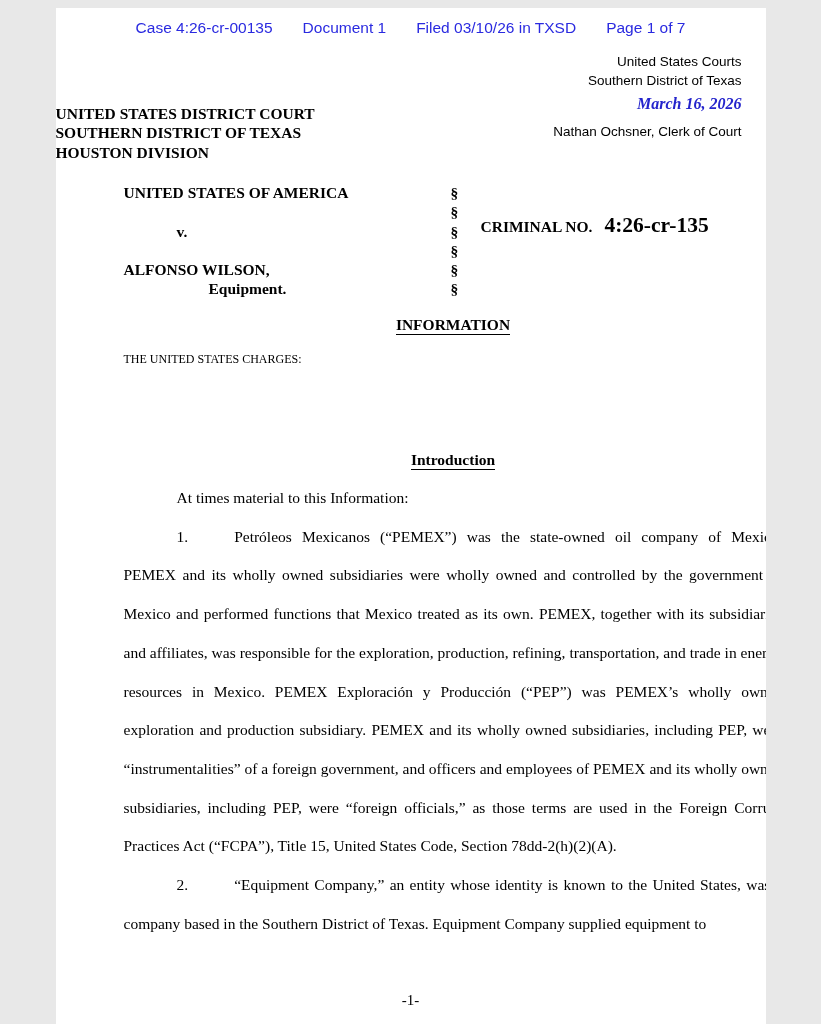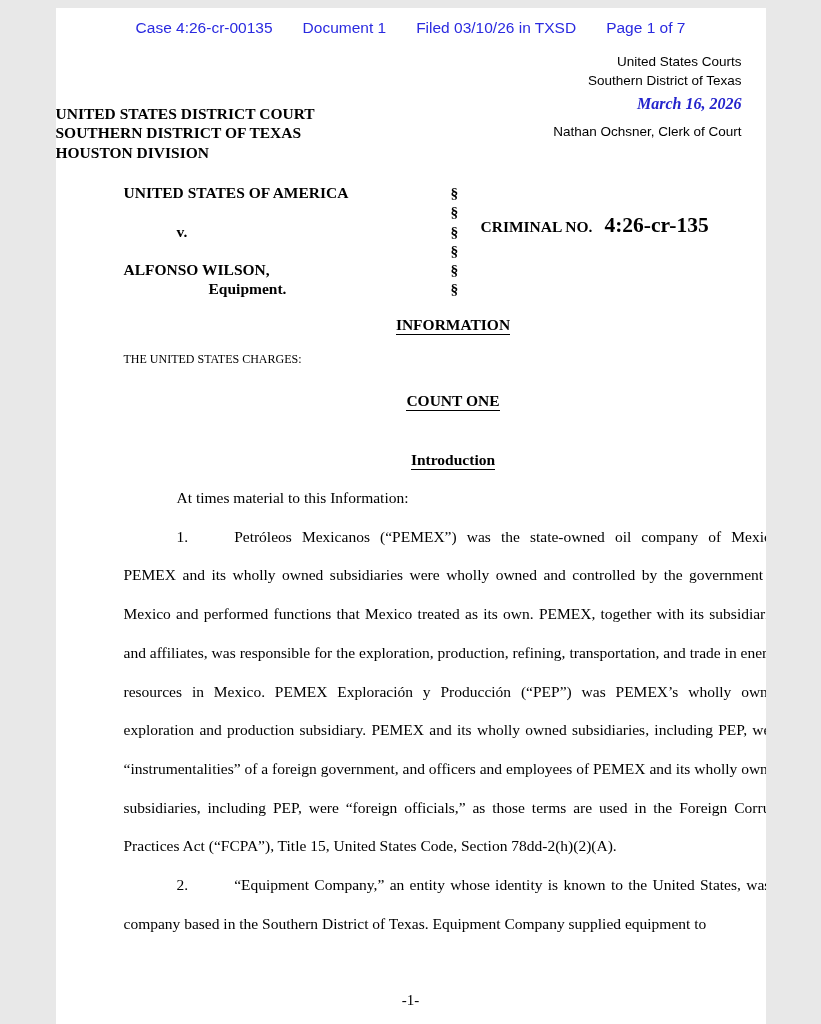--- a/index.html
+++ b/index.html
@@ -184,23 +184,20 @@
       <span class="criminal-number">4:26-cr-135</span>
     </div>
   </div>
 
   <div class="heading-center bold" style="top:307px">
     <span class="u">INFORMATION</span>
   </div>
 
   <div class="charges-line">THE UNITED STATES CHARGES:</div>
 
-  <div class="heading-center bold" style="top:383px">
-    <span class="u">COUNT ONE</span>
-  </div>
 
 
   <div class="heading-center bold" style="top:442px">
     <span class="u">Introduction</span>
   </div>
 
   <div class="body-text">
     <p>At times material to this Information:</p>
     <p class="body-para">
       <span>1.</span><span class="ptab"></span><span>Petróleos Mexicanos (“PEMEX”) was the state-owned oil company of Mexico. PEMEX and its wholly owned subsidiaries were wholly owned and controlled by the government of Mexico and performed functions that Mexico treated as its own. PEMEX, together with its subsidiaries and affiliates, was responsible for the exploration, production, refining, transportation, and trade in energy resources in Mexico. PEMEX Exploración y Producción (“PEP”) was PEMEX’s wholly owned exploration and production subsidiary. PEMEX and its wholly owned subsidiaries, including PEP, were “instrumentalities” of a foreign government, and officers and employees of PEMEX and its wholly owned subsidiaries, including PEP, were “foreign officials,” as those terms are used in the Foreign Corrupt Practices Act (“FCPA”), Title 15, United States Code, Section 78dd-2(h)(2)(A).</span>

